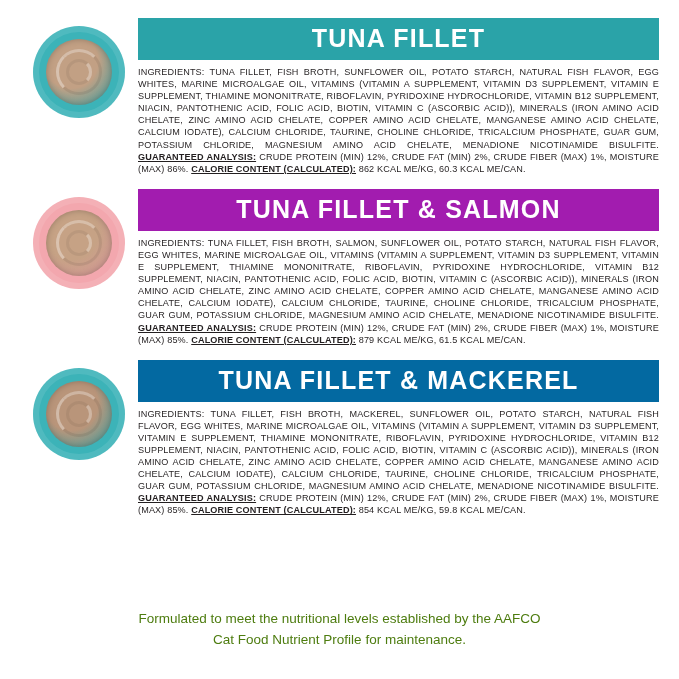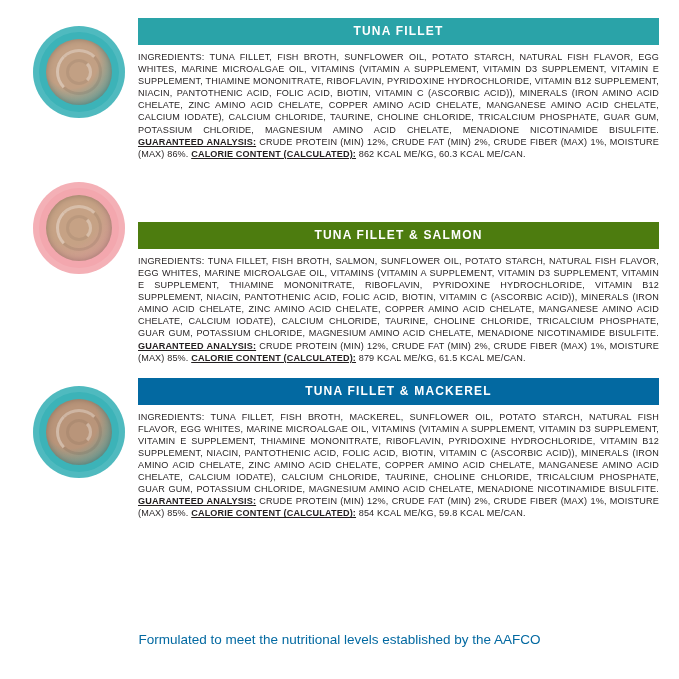--- a/index.html
+++ b/index.html
@@ -77,21 +77,21 @@
   .content {
     flex: 1;
   }
   .title-bar {
     text-align: center;
     padding: 6px 4px 7px 4px;
     margin-bottom: 6px;
   }
   .title-bar h2 {
     margin: 0;
-    font-size: 12px;
+    font-size: 25px;
     letter-spacing: 1.2px;
     font-weight: bold;
     color: #ffffff;
   }
   .ingredients {
     font-size: 9.1px;
     line-height: 1.33;
     text-align: justify;
     letter-spacing: 0.15px;
     color: #231f20;
@@ -101,21 +101,21 @@
     text-decoration: underline;
   }
   .footer {
     position: absolute;
     left: 0;
     right: 0;
     bottom: 28px;
     text-align: center;
     font-size: 13.5px;
     line-height: 1.55;
-    color: #0369a1;
+    color: #4d7c0f;
     padding: 0 48px;
     box-sizing: border-box;
   }
 </style>
 </head>
 <body>
 
 <div class="page">
 
   <div class="product">
@@ -132,21 +132,21 @@
     </div>
   </div>
 
   <div class="product">
     <div class="bowl-wrap">
       <div class="bowl" style="background: rgb(243, 167, 174); box-shadow: rgba(255, 255, 255, 0.1) 0px 0px 0px 6px inset;">
         <div class="food" style="background: radial-gradient(circle at 38% 34%, rgb(198, 162, 133) 0%, rgb(198, 162, 133) 45%, rgba(0, 0, 0, 0.1) 100%); box-shadow: rgba(0, 0, 0, 0.25) 0px 0px 6px inset;"></div>
       </div>
     </div>
     <div class="content">
-      <div class="title-bar" style="background: #4d7c0f; margin-top: 48px;">
+      <div class="title-bar" style="background: #a21caf;">
         <h2>TUNA FILLET &amp; SALMON</h2>
       </div>
       <div class="ingredients"><span>INGREDIENTS: TUNA FILLET, FISH BROTH, SALMON, SUNFLOWER OIL, POTATO STARCH, NATURAL FISH FLAVOR, EGG WHITES, MARINE MICROALGAE OIL, VITAMINS (VITAMIN A SUPPLEMENT, VITAMIN D3 SUPPLEMENT, VITAMIN E SUPPLEMENT, THIAMINE MONONITRATE, RIBOFLAVIN, PYRIDOXINE HYDROCHLORIDE, VITAMIN B12 SUPPLEMENT, NIACIN, PANTOTHENIC ACID, FOLIC ACID, BIOTIN, VITAMIN C (ASCORBIC ACID)), MINERALS (IRON AMINO ACID CHELATE, ZINC AMINO ACID CHELATE, COPPER AMINO ACID CHELATE, MANGANESE AMINO ACID CHELATE, CALCIUM IODATE), CALCIUM CHLORIDE, TAURINE, CHOLINE CHLORIDE, TRICALCIUM PHOSPHATE, GUAR GUM, POTASSIUM CHLORIDE, MAGNESIUM AMINO ACID CHELATE, MENADIONE NICOTINAMIDE BISULFITE. </span><b>GUARANTEED ANALYSIS:</b><span> CRUDE PROTEIN (MIN) 12%, CRUDE FAT (MIN) 2%, CRUDE FIBER (MAX) 1%, MOISTURE (MAX) 85%. </span><b>CALORIE CONTENT (CALCULATED):</b><span> 879 KCAL ME/KG, 61.5 KCAL ME/CAN.</span></div>
     </div>
   </div>
 
   <div class="product">
     <div class="bowl-wrap">
       <div class="bowl" style="background: rgb(60, 179, 184); box-shadow: rgba(255, 255, 255, 0.1) 0px 0px 0px 6px inset;">
         <div class="food" style="background: radial-gradient(circle at 38% 34%, rgb(185, 149, 122) 0%, rgb(185, 149, 122) 45%, rgba(0, 0, 0, 0.1) 100%); box-shadow: rgba(0, 0, 0, 0.25) 0px 0px 6px inset;"></div>
@@ -155,15 +155,16 @@
     <div class="content">
       <div class="title-bar" style="background: #0369a1;">
         <h2>TUNA FILLET &amp; MACKEREL</h2>
       </div>
       <div class="ingredients"><span>INGREDIENTS: TUNA FILLET, FISH BROTH, MACKEREL, SUNFLOWER OIL, POTATO STARCH, NATURAL FISH FLAVOR, EGG WHITES, MARINE MICROALGAE OIL, VITAMINS (VITAMIN A SUPPLEMENT, VITAMIN D3 SUPPLEMENT, VITAMIN E SUPPLEMENT, THIAMINE MONONITRATE, RIBOFLAVIN, PYRIDOXINE HYDROCHLORIDE, VITAMIN B12 SUPPLEMENT, NIACIN, PANTOTHENIC ACID, FOLIC ACID, BIOTIN, VITAMIN C (ASCORBIC ACID)), MINERALS (IRON AMINO ACID CHELATE, ZINC AMINO ACID CHELATE, COPPER AMINO ACID CHELATE, MANGANESE AMINO ACID CHELATE, CALCIUM IODATE), CALCIUM CHLORIDE, TAURINE, CHOLINE CHLORIDE, TRICALCIUM PHOSPHATE, GUAR GUM, POTASSIUM CHLORIDE, MAGNESIUM AMINO ACID CHELATE, MENADIONE NICOTINAMIDE BISULFITE. </span><b>GUARANTEED ANALYSIS:</b><span> CRUDE PROTEIN (MIN) 12%, CRUDE FAT (MIN) 2%, CRUDE FIBER (MAX) 1%, MOISTURE (MAX) 85%. </span><b>CALORIE CONTENT (CALCULATED):</b><span> 854 KCAL ME/KG,  59.8 KCAL ME/CAN.</span></div>
     </div>
   </div>
 
   <div class="footer">
     <div>Formulated to meet the nutritional levels established by the AAFCO</div>
+    <div>Cat Food Nutrient Profile for maintenance.</div>
   </div>
 
 </div>
 
 </body></html>

